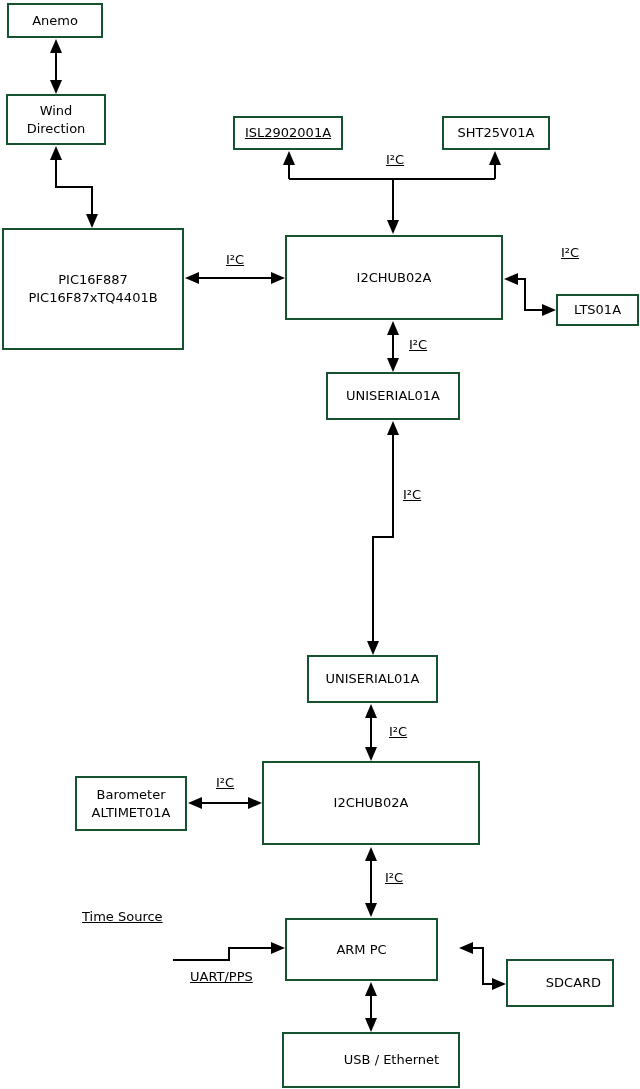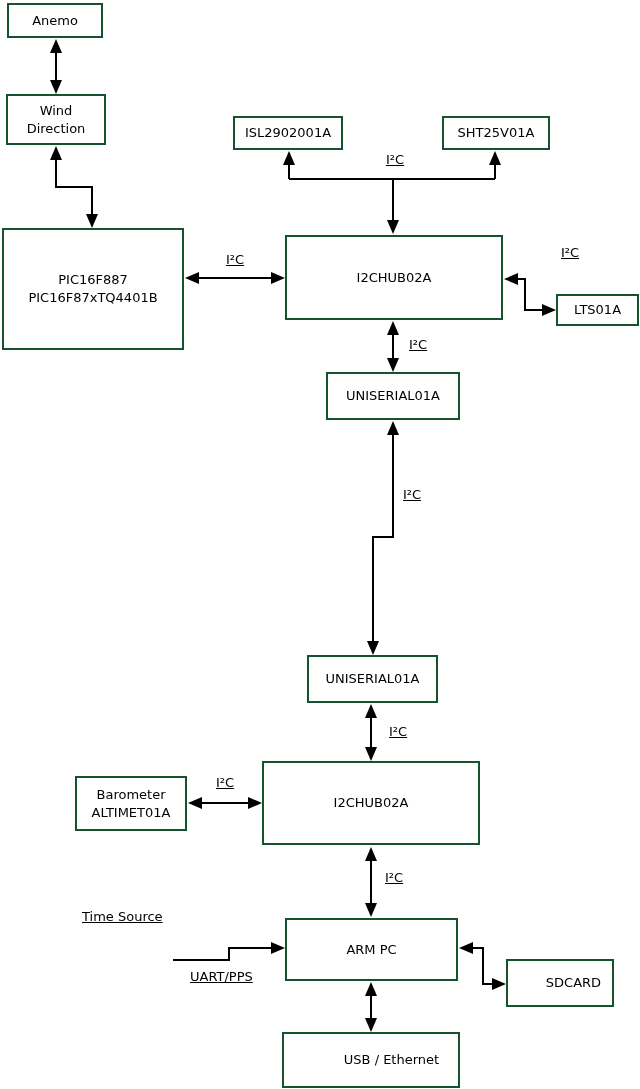--- a/index.html
+++ b/index.html
@@ -129,39 +129,39 @@
   </svg>
 
   <div class="node" style="left:7px; top:3px; width:96px; height:35px;">Anemo</div>
 
   <div class="node" style="left:6px; top:94px; width:100px; height:51px;">Wind
 Direction</div>
 
   <div class="node" style="left:2px; top:228px; width:182px; height:122px;">PIC16F887
 PIC16F87xTQ4401B</div>
 
-  <div class="node" style="left:233px; top:116px; width:110px; height:34px;">ISL2902001A</div>
+  <div class="node" style="left:233px; top:116px; width:110px; height:34px;text-decoration:underline;">ISL2902001A</div>
 
   <div class="node" style="left:442px; top:116px; width:108px; height:34px;">SHT25V01A</div>
 
   <div class="node" style="left:285px; top:235px; width:218px; height:85px;">I2CHUB02A</div>
 
   <div class="node" style="left:556px; top:294px; width:83px; height:32px;">LTS01A</div>
 
   <div class="node" style="left:326px; top:372px; width:134px; height:48px;">UNISERIAL01A</div>
 
   <div class="node" style="left:307px; top:655px; width:131px; height:48px;">UNISERIAL01A</div>
 
   <div class="node" style="left:75px; top:776px; width:112px; height:55px;">Barometer
 ALTIMET01A</div>
 
   <div class="node" style="left:262px; top:761px; width:218px; height:84px;">I2CHUB02A</div>
 
 
-  <div class="node" style="left:285px; top:918px; width:173px; height:63px;">ARM PC</div>
+  <div class="node" style="left:285px; top:918px; width:153px; height:63px;">ARM PC</div>
 
   <div class="node" style="left:506px; top:959px; width:108px; height:48px;padding-left:27px;">SDCARD</div>
 
   <div class="node" style="left:282px; top:1032px; width:178px; height:56px;padding-left:41px;">USB / Ethernet</div>
 
   <div class="edge-label" style="left:386px; top:152px;">I²C</div>
 
   <div class="edge-label" style="left:226px; top:252px;">I²C</div>
 
   <div class="edge-label" style="left:561px; top:245px;">I²C</div>

